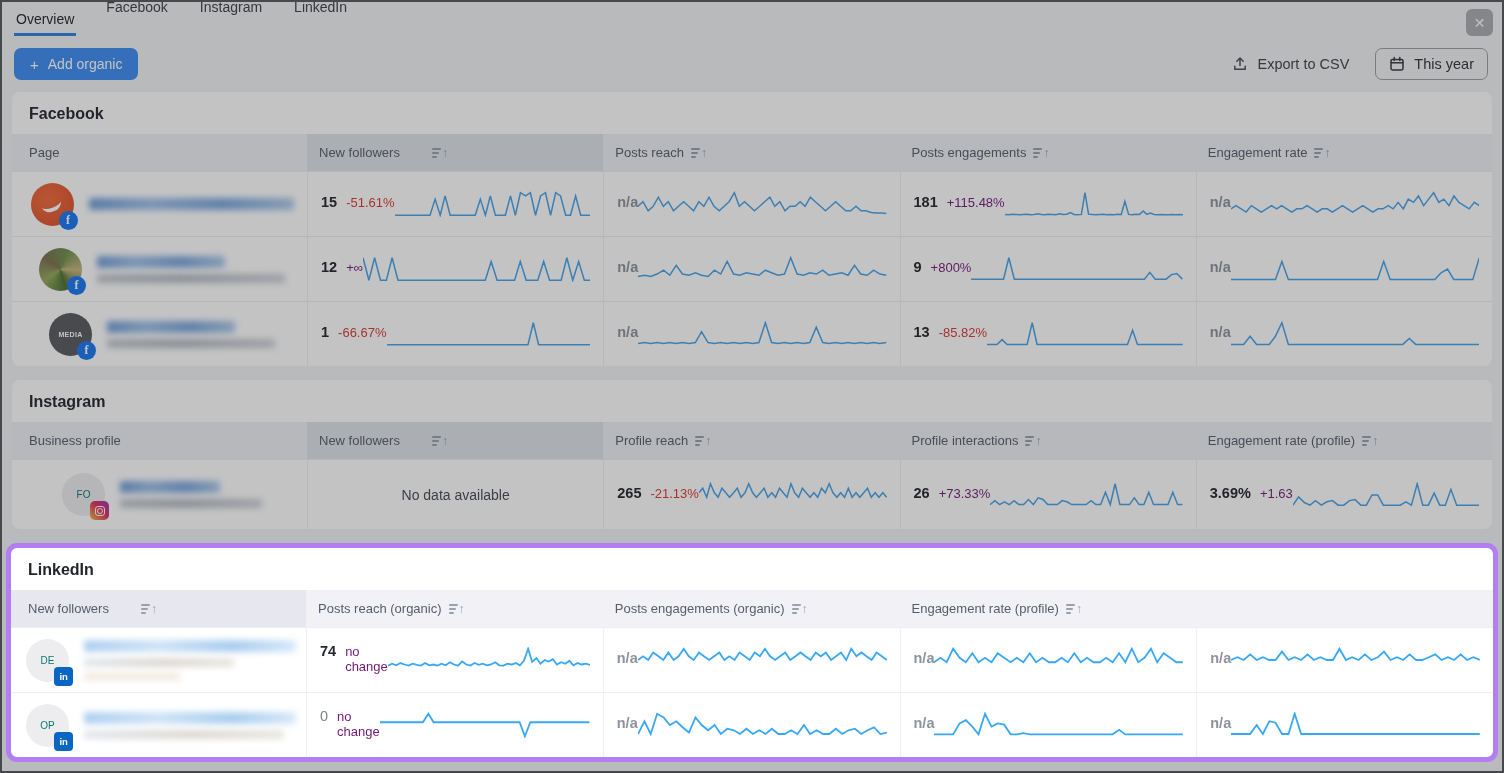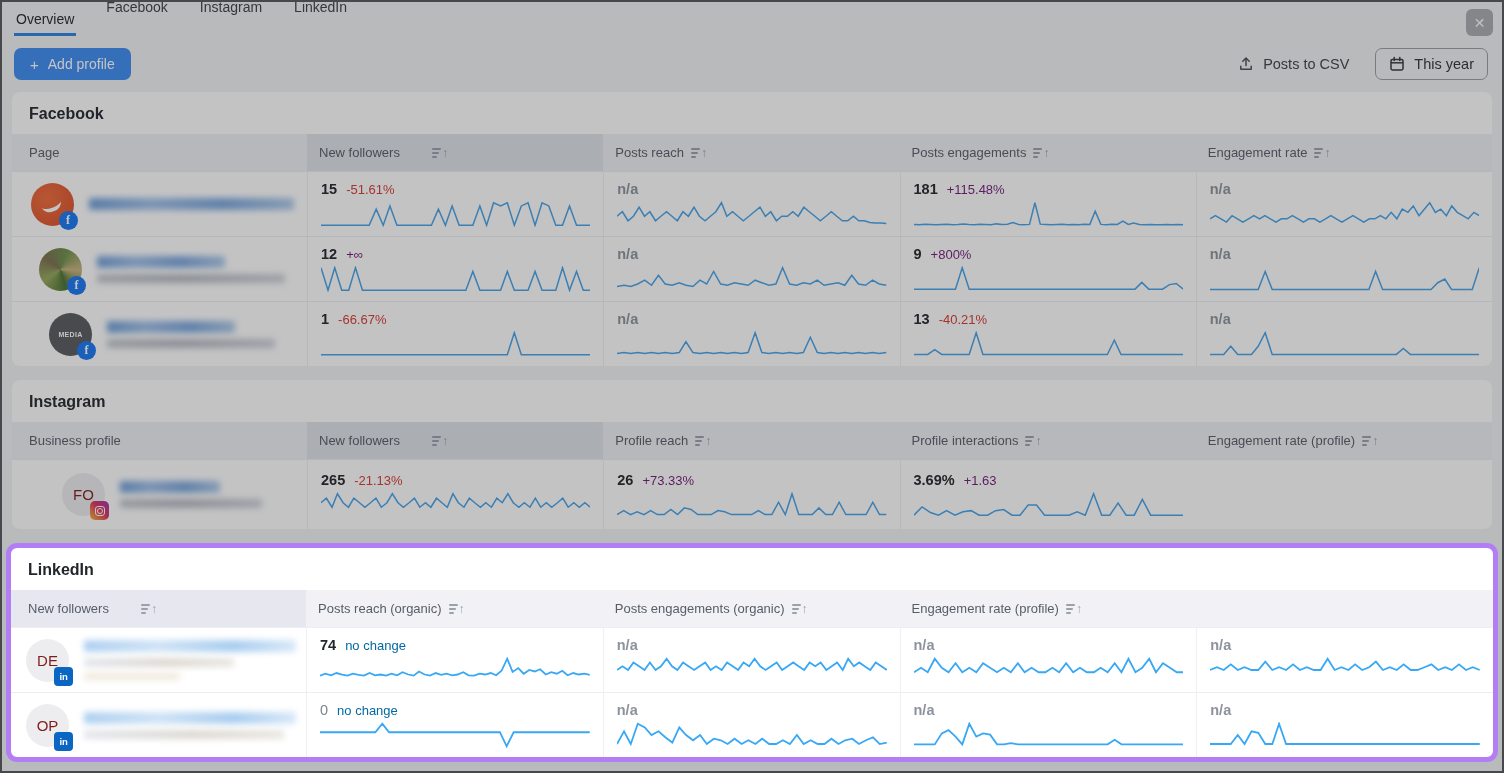--- a/index.html
+++ b/index.html
@@ -42,35 +42,35 @@
   .sorticon{display:inline-flex;align-items:center;gap:1px;}
   .sorticon .bars{display:flex;flex-direction:column;gap:2px;}
   .sorticon .bars i{display:block;height:2px;background:#99a1ac;border-radius:1px;}
   .sorticon .bars i:nth-child(1){width:9px;}
   .sorticon .bars i:nth-child(2){width:7px;}
   .sorticon .bars i:nth-child(3){width:5px;}
   .sorticon .arr{font-size:12px;color:#99a1ac;line-height:1;}
 
   .trow{display:grid;grid-template-columns:295px 1fr 1fr 1fr 1fr;border-top:1px solid #eceef1;height:65px;}
   .trow.tall{height:70px;}
-  .cell{padding:8px 13px;display:flex;flex-direction:column;justify-content:center;}
+  .cell{padding:8px 13px;display:flex;flex-direction:row;justify-content:center;align-items:center;}
   .cell + .cell{border-left:1px solid #eef0f2;}
 
   
   .cell.profile{flex-direction:row;align-items:center;gap:15px;padding-left:18px;cursor:pointer;}
   .avatar{width:43px;height:43px;border-radius:50%;position:relative;flex:none;
           display:flex;align-items:center;justify-content:center;}
   .av-semrush{background:radial-gradient(circle at 38% 35%,#ef6a3a,#d94e26);}
   .av-semrush::before{content:"";position:absolute;width:20px;height:12px;left:10px;top:13px;
           border-bottom:4px solid #fff;border-radius:50%;transform:rotate(-20deg);}
   .av-green{background:conic-gradient(from 20deg,#6e8f4a,#c8b57e,#49702f,#97a85b,#7c6f4e,#6e8f4a);}
   .av-media{background:#57595c;}
   .av-media .av-label{font-size:7px;color:#fff;font-weight:700;letter-spacing:.3px;}
   .av-light{background:#ededef;}
-  .av-light .av-label{font-size:15px;color:#7f1d1d;}
+  .av-light .av-label{font-size:10px;color:#0f766e;}
   .badge{position:absolute;right:-4px;bottom:-4px;width:19px;height:19px;border-radius:50%;
          display:flex;align-items:center;justify-content:center;font-weight:700;color:#fff;}
   .badge.fb{background:#1877f2;font-size:12px;font-family:"Liberation Serif",serif;}
   .badge.li{background:#0a66c2;border-radius:4px;font-size:9.5px;letter-spacing:-.3px;}
   .badge.ig{background:linear-gradient(45deg,#f5a23c 10%,#dc2f5e 55%,#9b36b7);border-radius:5px;}
   .badge.ig .cam{width:10px;height:10px;border:1.5px solid #fff;border-radius:3px;position:relative;}
   .badge.ig .cam::after{content:"";position:absolute;width:4px;height:4px;border:1px solid #fff;
          border-radius:50%;left:1.5px;top:1.5px;}
   .names{display:flex;flex-direction:column;gap:6px;}
   .blur{height:12px;border-radius:2px;filter:blur(3px);}
@@ -82,21 +82,21 @@
   .b-cream{background:#f0e8dd;}
 
   
   .mval{display:flex;align-items:baseline;gap:9px;margin-bottom:4px;}
   .val{font-size:14.5px;font-weight:700;color:#23262b;}
   .val.na{color:#8d939c;}
   .val.muted{color:#7d848d;font-weight:400;}
   .delta{font-size:13px;}
   .delta.neg{color:#d63a32;}
   .delta.pos{color:#701a75;}
-  .delta.neutral{color:#0369a1;}
+  .delta.neutral{color:#701a75;}
   .nodata{font-size:14px;color:#464b53;}
   .spark{width:100%;height:26px;display:block;}
   .spark polyline{fill:none;stroke:#47a3e8;stroke-width:1.5;}
 
   
   .li-card{border:5px solid #b27df5;border-radius:11px;margin:8px 4px 0;position:relative;z-index:10;}
   .li-card .thead{background:#f2f2f6;}
   .li-card .th.sorted{background:#e7e7f0;}
   .li-card .spark polyline{stroke:#38a8f5;stroke-width:1.8;}
 </style>
@@ -109,28 +109,28 @@
     <div class="tab active">Overview</div>
     <div class="tab">Facebook</div>
     <div class="tab">Instagram</div>
     <div class="tab">LinkedIn</div>
     <div class="close-btn">✕</div>
   </header>
 
   <div class="toolbar">
     <button class="btn-add">
       <span class="plus">+</span>
-      <span>Add profile</span>
+      <span>Add organic</span>
     </button>
     <div class="right-tools">
       <div class="export">
         <svg class="icon-svg" width="16" height="16" viewBox="0 0 16 16">
           <path d="M8 2.2v7.3M4.8 5.2 8 2l3.2 3.2M2.8 10.2v3h10.4v-3" fill="none" stroke="#4a4f56" stroke-width="1.5" stroke-linecap="round" stroke-linejoin="round"></path>
         </svg>
-        <span>Posts to CSV</span>
+        <span>Export to CSV</span>
       </div>
       <button class="btn-range">
         <svg class="icon-svg" width="16" height="16" viewBox="0 0 16 16">
           <rect x="2" y="3.4" width="12" height="10.6" rx="1.4" fill="none" stroke="#33373c" stroke-width="1.5"></rect>
           <path d="M2 6.8h12" stroke="#33373c" stroke-width="1.5"></path>
           <path d="M5.2 1.4v3M10.8 1.4v3" stroke="#33373c" stroke-width="1.5" stroke-linecap="round"></path>
         </svg>
         <span>This year</span>
       </button>
     </div>
@@ -303,21 +303,21 @@
         <div class="mval">
             <span class="val na">n/a</span>
           </div>
         <svg class="spark" viewBox="0 0 100 30" preserveAspectRatio="none">
             <polyline points="0.0,25.9 2.6,24.9 5.1,25.9 7.7,24.9 10.3,25.9 12.8,24.9 15.4,25.9 17.9,24.9 20.5,25.9 23.1,24.9 25.6,12.4 28.2,24.9 30.8,25.9 33.3,24.9 35.9,25.9 38.5,24.9 41.0,25.9 43.6,24.9 46.2,25.9 48.7,24.9 51.3,2.0 53.8,24.9 56.4,25.9 59.0,24.9 61.5,25.9 64.1,24.9 66.7,25.9 69.2,24.9 71.8,7.2 74.4,24.9 76.9,25.9 79.5,24.9 82.1,25.9 84.6,24.9 87.2,25.9 89.7,24.9 92.3,25.9 94.9,24.9 97.4,25.9 100.0,24.9" vector-effect="non-scaling-stroke"></polyline>
           </svg>
       </div>
       <div class="cell">
         <div class="mval">
             <span class="val">13</span>
-            <span class="delta neg">-40.21%</span>
+            <span class="delta neg">-85.82%</span>
           </div>
         <svg class="spark" viewBox="0 0 100 30" preserveAspectRatio="none">
             <polyline points="0.0,27.1 2.6,27.1 5.1,27.1 7.7,21.5 10.3,27.1 12.8,27.1 15.4,27.1 17.9,27.1 20.5,27.1 23.1,2.0 25.6,27.1 28.2,27.1 30.8,27.1 33.3,27.1 35.9,27.1 38.5,27.1 41.0,27.1 43.6,27.1 46.2,27.1 48.7,27.1 51.3,27.1 53.8,27.1 56.4,27.1 59.0,27.1 61.5,27.1 64.1,27.1 66.7,27.1 69.2,27.1 71.8,27.1 74.4,10.7 76.9,27.1 79.5,27.1 82.1,27.1 84.6,27.1 87.2,27.1 89.7,27.1 92.3,27.1 94.9,27.1 97.4,27.1 100.0,27.1" vector-effect="non-scaling-stroke"></polyline>
           </svg>
       </div>
       <div class="cell">
         <div class="mval">
             <span class="val na">n/a</span>
           </div>
         <svg class="spark" viewBox="0 0 100 30" preserveAspectRatio="none">
@@ -384,20 +384,23 @@
           <span class="badge ig">
               <span class="cam"></span>
             </span>
         </span>
         <span class="names">
           <span class="blur b-blue" style="width:100px"></span>
           <span class="blur thin b-gray" style="width:142px"></span>
         </span>
       </div>
       <div class="cell">
+        <span class="nodata">No data available</span>
+      </div>
+      <div class="cell">
         <div class="mval">
             <span class="val">265</span>
             <span class="delta neg">-21.13%</span>
           </div>
         <svg class="spark" viewBox="0 0 100 30" preserveAspectRatio="none">
             <polyline points="0.0,12.4 2.0,7.2 4.1,17.6 6.1,2.0 8.2,12.4 10.2,17.6 12.2,7.2 14.3,12.4 16.3,17.6 18.4,12.4 20.4,7.2 22.4,17.6 24.5,12.4 26.5,2.0 28.6,12.4 30.6,17.6 32.7,12.4 34.7,7.2 36.7,17.6 38.8,12.4 40.8,17.6 42.9,7.2 44.9,12.4 46.9,17.6 49.0,2.0 51.0,12.4 53.1,17.6 55.1,7.2 57.1,12.4 59.2,17.6 61.2,12.4 63.3,17.6 65.3,7.2 67.3,12.4 69.4,2.0 71.4,12.4 73.5,17.6 75.5,12.4 77.6,17.6 79.6,7.2 81.6,17.6 83.7,12.4 85.7,17.6 87.8,12.4 89.8,7.2 91.8,17.6 93.9,12.4 95.9,17.6 98.0,12.4 100.0,17.6" vector-effect="non-scaling-stroke"></polyline>
           </svg>
       </div>
       <div class="cell">
         <div class="mval">

